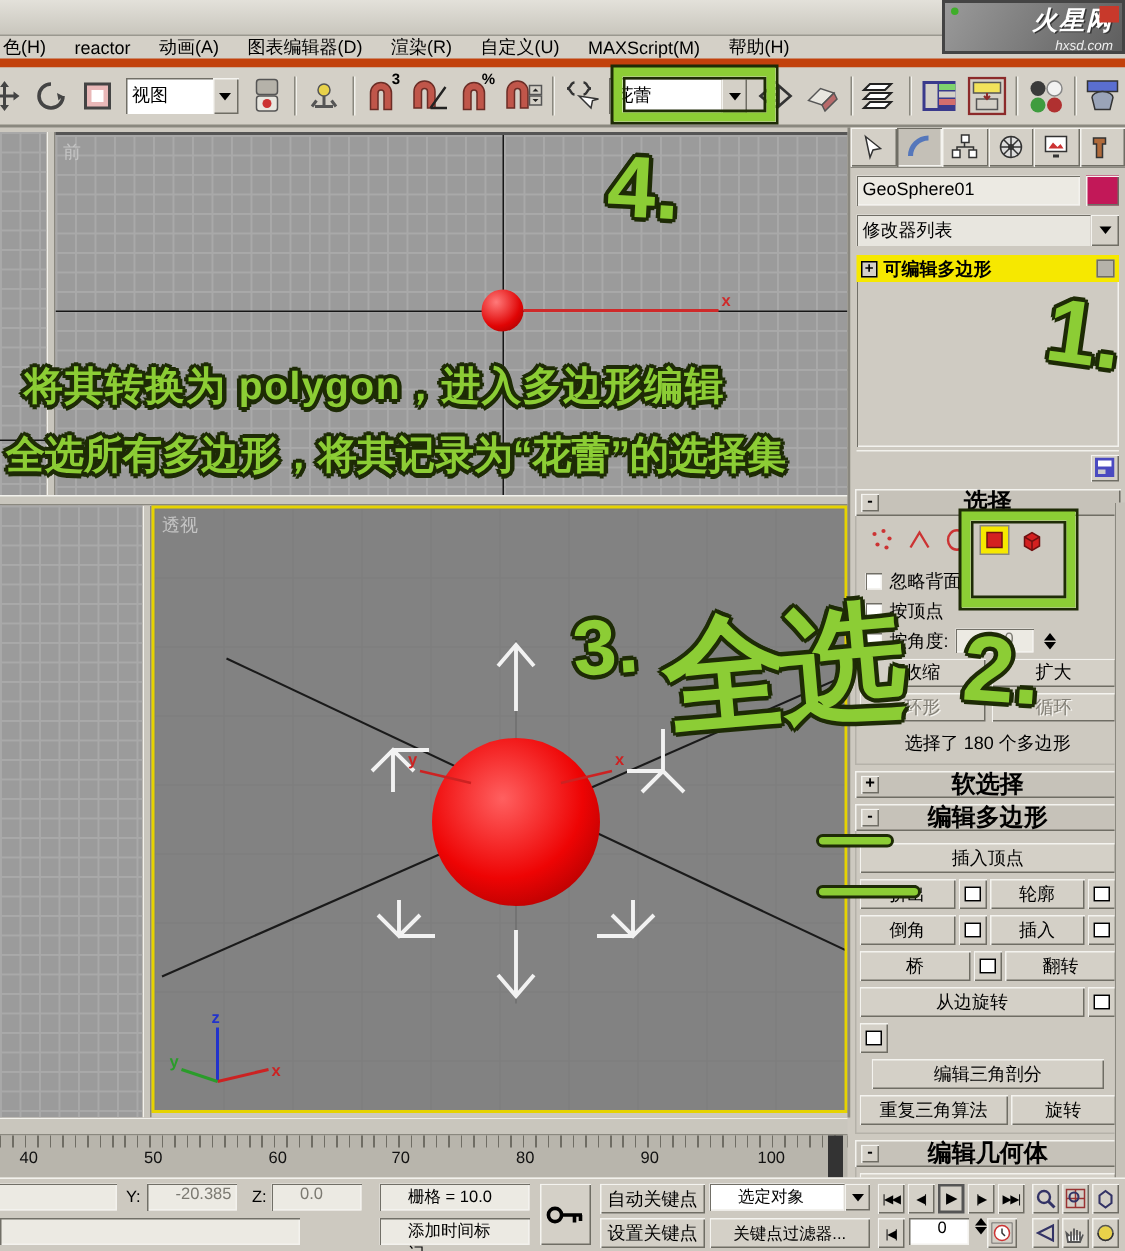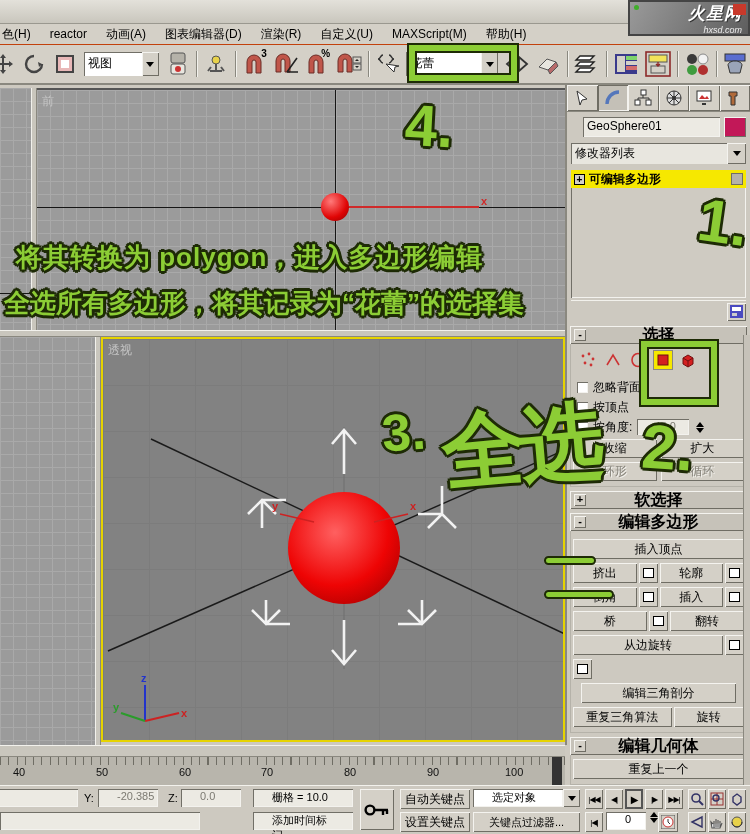--- a/index.html
+++ b/index.html
@@ -18,21 +18,21 @@
   #titlebar { position:absolute; left:0; top:0; width:750px; height:24px;
               background:linear-gradient(#e3e1da,#c9c6bd); border-bottom:1px solid #9a988f; }
   #logo { position:absolute; right:0; top:0; width:122px; height:36px; background:linear-gradient(120deg,#9a9a9a,#5e5e5e);
           border:2px solid #444; color:#fff; z-index:60; display:flex; flex-direction:column; align-items:flex-end; justify-content:center; padding:2px 6px; }
   #logo .t { font-size:17px; font-weight:bold; font-style:italic; letter-spacing:1px; text-shadow:1px 1px 0 #333; }
   #logo .d { font-size:9px; font-style:italic; color:#eee; }
   #logo .dot { position:absolute; left:4px; top:3px; width:5px; height:5px; background:#3fae2a; border-radius:50%; }
   #logo .red { position:absolute; right:2px; top:2px; width:13px; height:11px; background:#c8392b; }
 
   #menubar { position:absolute; left:0; top:24px; width:750px; height:21px; background:#d4d0c7;
-             display:flex; align-items:center; gap:19px; padding-left:2px; border-bottom:1px solid #c2410c; }
+             display:flex; align-items:center; gap:19px; padding-left:2px; border-bottom:6px solid #c2410c; }
   .menu-item { white-space:nowrap; }
 
   #toolbar { position:absolute; left:0; top:45px; width:750px; height:40px; background:#d4d0c7;
              border-bottom:2px solid #8a887f; display:flex; align-items:center; gap:6px; padding:0 2px; overflow:hidden; }
   .tool { width:28px; height:28px; display:flex; align-items:center; justify-content:center; position:relative; }
   .tb-drop { height:24px; display:flex; }
   .tb-drop .val { width:58px; padding:3px 4px; background:#fff; box-shadow:inset 1px 1px 0 #716f67; font-size:12px; white-space:nowrap; overflow:hidden; }
   .tb-drop .arrow { width:17px; }
   .tri-down { width:0; height:0; border-left:4px solid transparent; border-right:4px solid transparent; border-top:5px solid #000; }
   .magnet-lbl { position:absolute; right:0px; top:-2px; font-size:10px; font-weight:bold; color:#000; }
@@ -61,21 +61,21 @@
   #persp-sphere { position:absolute; left:185px; top:153px; width:112px; height:112px; border-radius:50%;
                   background:radial-gradient(circle at 42% 36%, #ff6060, #ee0404 55%, #a00000 92%); }
   #vert-divider { position:absolute; left:565px; top:85px; width:2px; height:660px; background:#8a887f; }
 
   
   #panel { position:absolute; left:567px; top:85px; width:183px; height:700px; background:#cdc9c0; }
   #panel-tabs { display:flex; height:27px; border-bottom:1px solid #8a887f; }
   .ptab { flex:1; display:flex; align-items:center; justify-content:center; background:#d4d0c7;
           box-shadow: inset 1px 1px 0 #f4f3ef, inset -1px -1px 0 #6f6d64; }
   .ptab.active { background:#c4c0b7; box-shadow: inset 1px 1px 0 #6f6d64, inset -1px -1px 0 #f4f3ef; }
-  #name-row { display:flex; margin:5px 4px 0 16px; gap:4px; }
+  #name-row { display:flex; margin:5px 4px 0 4px; gap:4px; }
   #obj-name { flex:1; height:20px; padding:2px 4px; font-size:12px; }
   #color-swatch { width:22px; height:20px; background:#c21858; box-shadow: inset 1px 1px 0 #f4f3ef, inset -1px -1px 0 #6f6d64; }
   #modlist-row { display:flex; margin:6px 4px 0 4px; }
   #modlist-val { flex:1; height:21px; padding:2px 4px; background:#e8e6df; box-shadow:inset 1px 1px 0 #716f67; }
   #modlist-arrow { width:19px; height:21px; }
   #stack { margin:6px 4px 0 4px; height:128px; background:#cfcbc2; box-shadow: inset 1px 1px 0 #716f67, inset -1px -1px 0 #f3f2ee; }
   #stack-row { display:flex; align-items:center; height:18px; background:#f6e800; padding:0 3px; gap:4px; }
   #stack-plus { width:11px; height:11px; background:#d4d0c7; border:1px solid #000; font-size:10px; line-height:9px; text-align:center; font-weight:bold; }
   #stack-text { flex:1; font-weight:bold; font-size:12px; }
   #stack-bulb { width:12px; height:12px; background:#b5b2a9; border:1px solid #6f6d64; }
@@ -477,20 +477,21 @@
             </span>
         </div>
         <div class="two-col">
           <div class="btn3d">收缩</div>
           <div class="btn3d">扩大</div>
         </div>
         <div class="two-col">
           <div class="btn3d disabled">环形</div>
           <div class="btn3d disabled">循环</div>
         </div>
+        <div class="sel-status">选择了 180 个多边形</div>
       </div>
     </div>
 
     <div class="rollout">
       <div class="ro-head">
         <span class="cbox">+</span>
         <span class="ttl">软选择</span>
       </div>
     </div>
 

